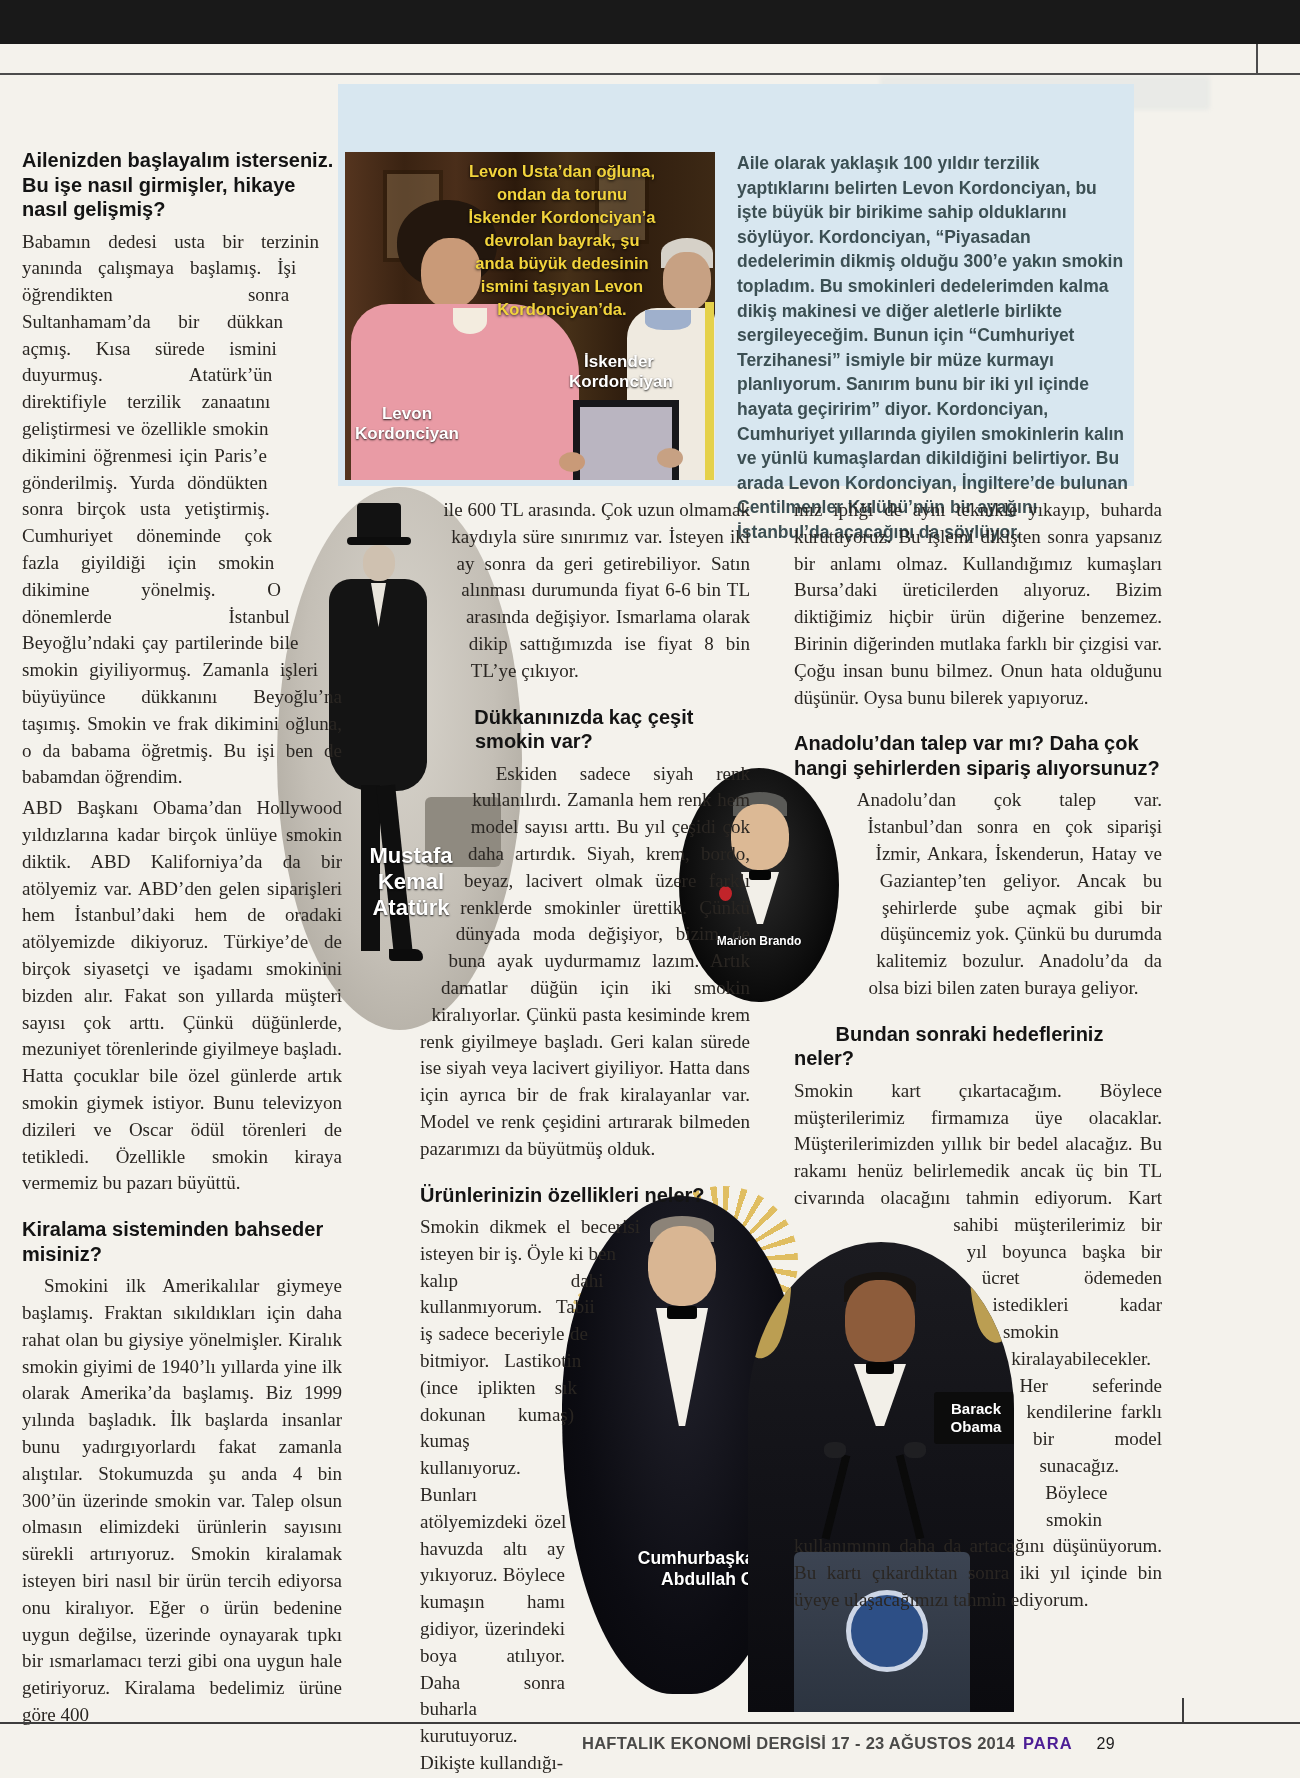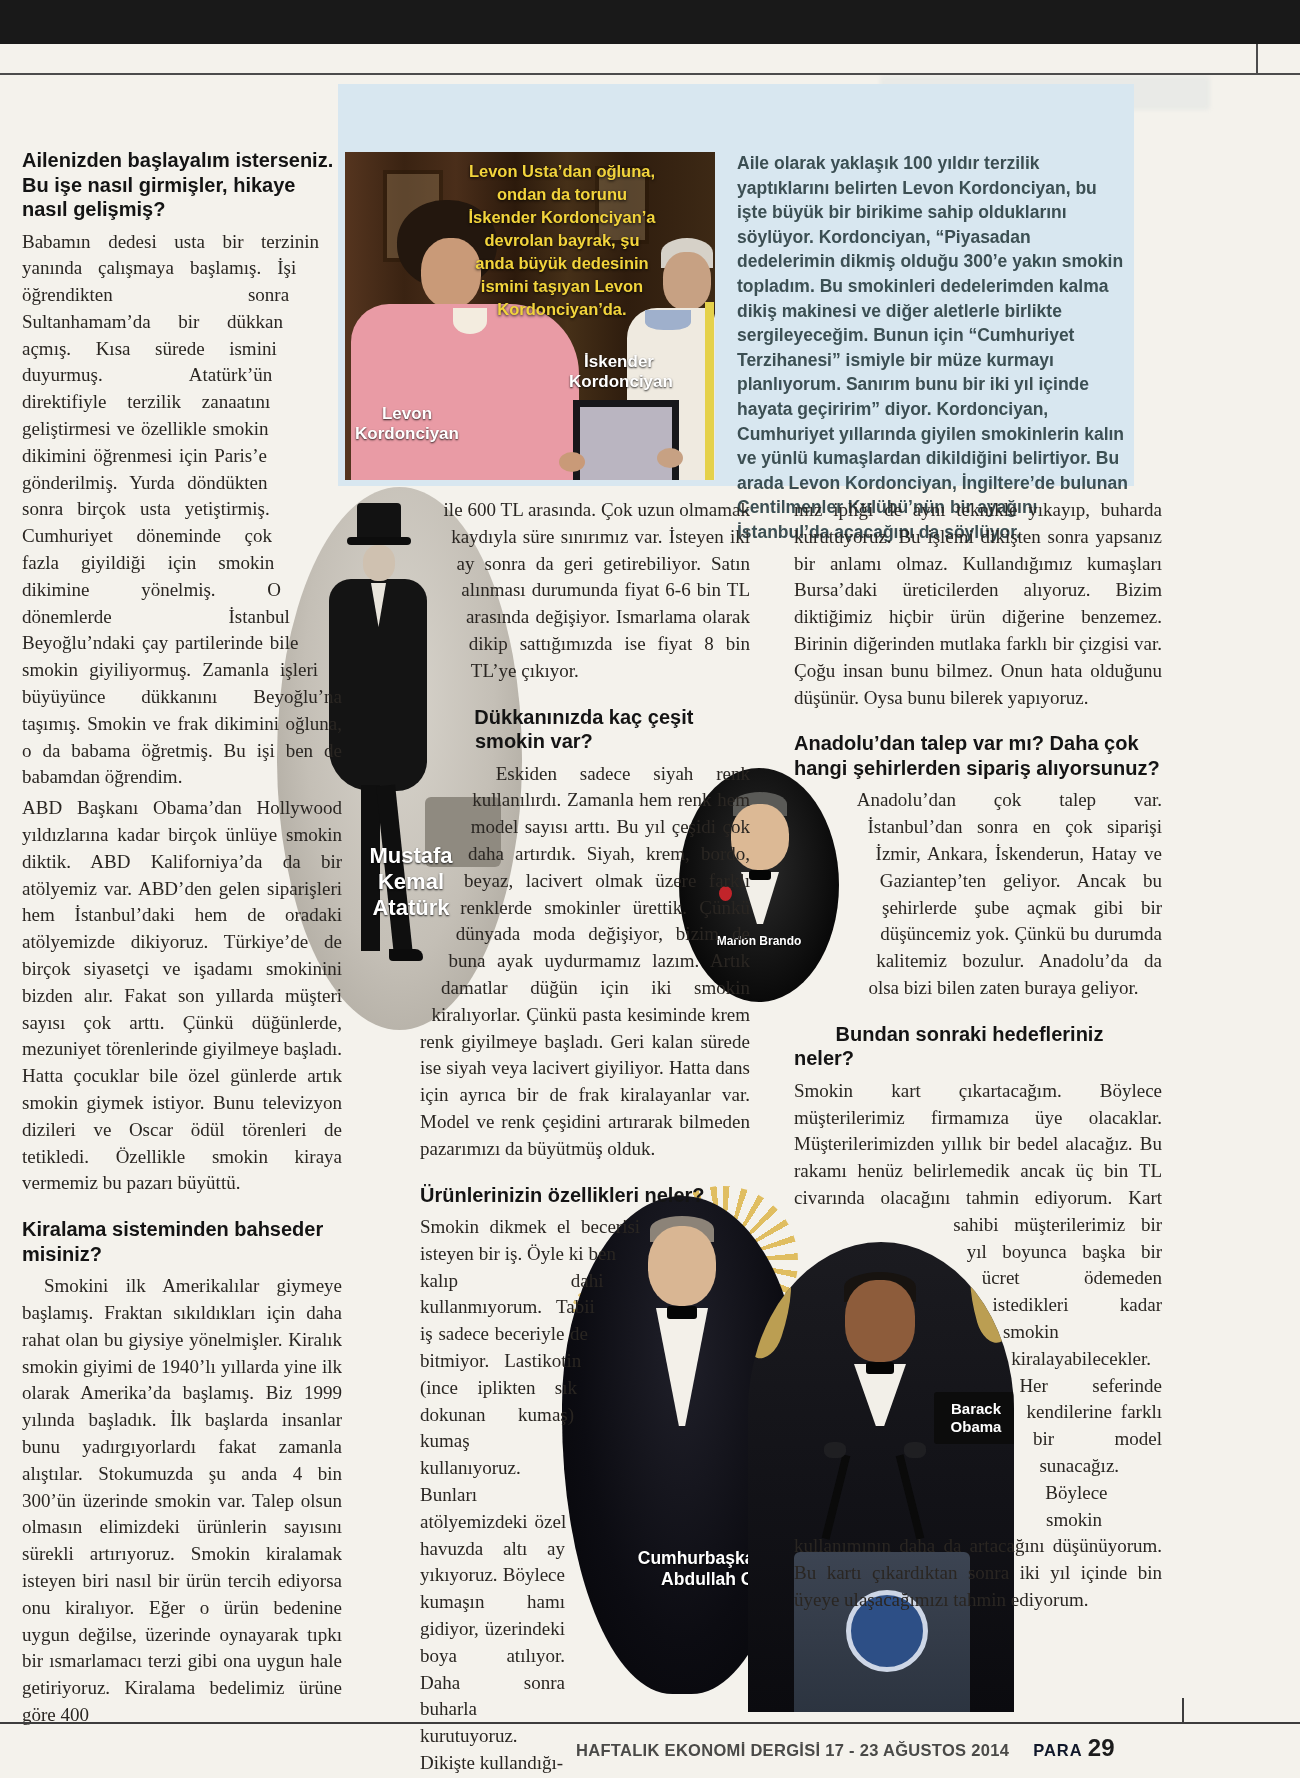--- a/index.html
+++ b/index.html
@@ -8,22 +8,22 @@
   
   .topbar{position:absolute;left:0;top:0;width:1300px;height:44px;background:#191919;}
   .ghost{position:absolute;left:880px;top:76px;width:330px;height:34px;
          background:rgba(140,165,190,.10);filter:blur(2px);border-radius:4px;}
   .toprule{position:absolute;left:0;top:73px;width:1300px;height:2px;background:#4c4c4c;}
   .topvline{position:absolute;left:1256px;top:44px;width:2px;height:31px;background:#4c4c4c;}
   .botrule{position:absolute;left:0;top:1722px;width:1300px;height:2px;background:#3d3d3d;}
   .botvline{position:absolute;left:1182px;top:1698px;width:2px;height:24px;background:#3d3d3d;}
   .footer{position:absolute;top:1734px;right:185px;font-family:"Liberation Sans","DejaVu Sans",sans-serif;
           font-size:16.5px;color:#4a4a48;letter-spacing:.3px;white-space:nowrap;font-weight:600;}
-  .footer .brand{color:#0f172a;font-weight:700;margin-left:24px;letter-spacing:1px;}
-  .footer .pageno{color:#1c1c1c;font-weight:700;font-size:24px;margin-left:5px;}
+  .footer .brand{color:#4c1d95;font-weight:700;margin-left:8px;letter-spacing:1px;}
+  .footer .pageno{color:#1c1c1c;font-weight:400;font-size:16px;margin-left:24px;}
   
   .bluepanel{position:absolute;left:338px;top:84px;width:796px;height:402px;background:#d8e7f0;}
   .title{position:absolute;left:338px;top:96px;width:796px;text-align:center;
          font-family:"Liberation Sans","DejaVu Sans",sans-serif;font-weight:700;font-size:33px;
          color:#2d7fad;letter-spacing:.2px;}
   
   .intro{position:absolute;left:737px;top:151px;width:392px;
          font-family:"Liberation Sans","DejaVu Sans",sans-serif;font-weight:700;
          font-size:17.5px;line-height:24.6px;color:#3c4f53;}
   

